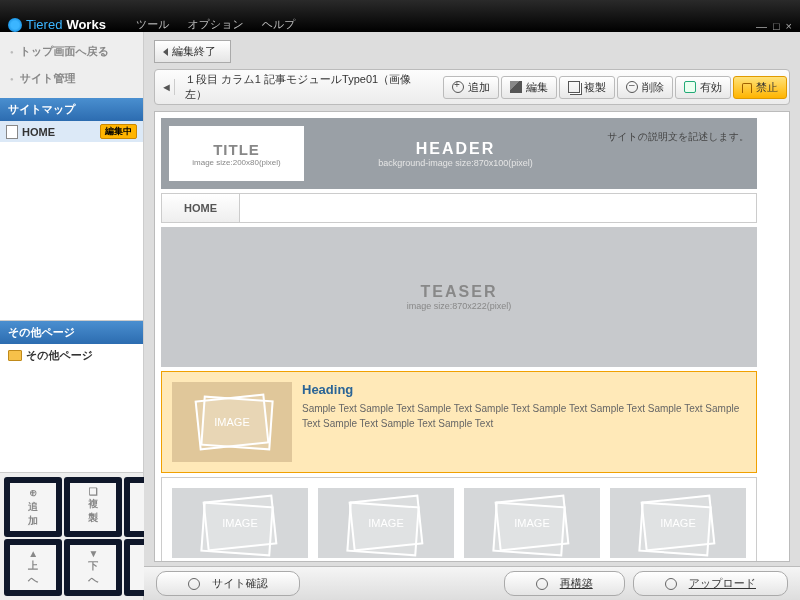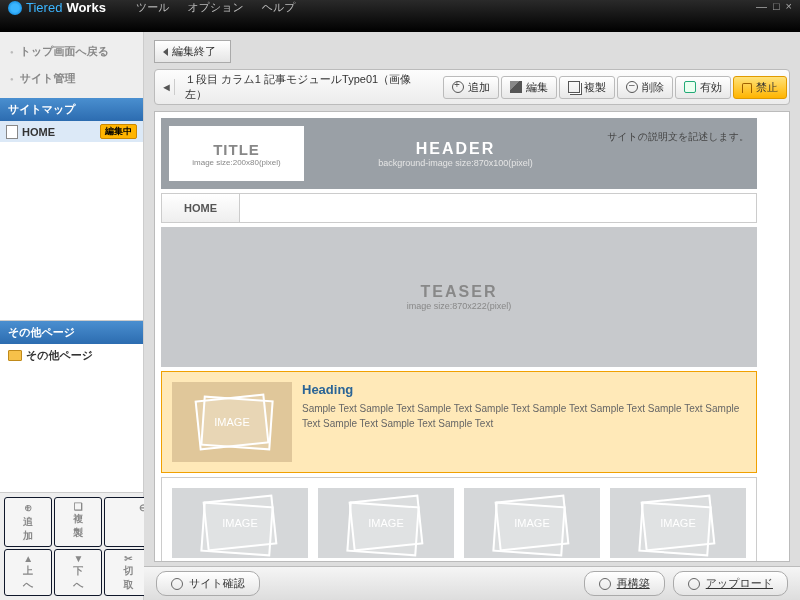--- a/index.html
+++ b/index.html
@@ -1,17 +1,17 @@
 <!DOCTYPE html>
 <html><head>
 <meta charset="utf-8">
 <style>
 * { box-sizing: border-box; margin: 0; padding: 0; font-family: "Meiryo", "Hiragino Sans", sans-serif; }
 body { width: 800px; height: 600px; overflow: hidden; background: #e8e8e8; font-size: 11px; color: #333; }
-.titlebar { height: 32px; background: linear-gradient(#2a2a2a,#000); display: flex; align-items: flex-start; padding: 0 8px; color: #ccc; }
+.titlebar { height: 32px; background: linear-gradient(#2a2a2a,#000); display: flex; align-items: flex-end; padding: 0 8px; color: #ccc; }
 .logo { display: flex; align-items: center; gap: 4px; font-size: 13px; }
 .logo .tw-icon { width: 14px; height: 14px; border-radius: 50%; background: radial-gradient(circle,#3bb5ff 40%,#0077cc 100%); display: inline-block; }
 .logo .t1 { color:#3bb5ff; }
 .logo .t2 { color:#fff; font-weight:bold; }
 .menubar { display: flex; gap: 18px; margin-left: 30px; font-size: 11px; color:#bbb; }
 .menubar span { cursor:pointer; }
 .winctrl { margin-left:auto; display:flex; gap:6px; color:#aaa; }
 .winctrl span { cursor:pointer; font-size:11px; }
 .app { display:flex; height: calc(600px - 32px); }
 .sidebar { width: 144px; background:#eee; border-right:1px solid #ccc; display:flex; flex-direction:column;font-weight:bold; }
@@ -21,21 +21,21 @@
 .sbhead { background: linear-gradient(#4a8fd0,#2c6cb0); color:#fff; padding:4px 8px; font-size:11px; }
 .sbtree { flex:0 0 200px; background:#fff; overflow:auto; border-bottom:1px solid #ccc;}
 .treeitem { display:flex; align-items:center; padding:3px 6px; gap:4px; cursor:pointer;}
 .treeitem.active { background:#dce9f7; }
 .doc-icon { width:12px; height:14px; background:#fff; border:1px solid #888; position:relative;}
 .badge { margin-left:auto; background:#ffb400; color:#000; font-size:9px; padding:0 4px; border-radius:2px; border:1px solid #cc8800;}
 .sbother { flex:1; background:#fff; overflow:auto;}
 .otheritem { display:flex; align-items:center; gap:4px; padding:4px 8px; cursor:pointer;}
 .fld-icon { width:14px; height:11px; background:#f6c14a; border:1px solid #c08a1a; border-radius:1px;}
 .sbactions { border-top:1px solid #ccc; padding:4px; display:grid; grid-template-columns:1fr 1fr 1fr; gap:2px;}
-.smbtn { background:#f5f5f5; border:1px solid #0f172a; border-radius:3px; padding:3px 18px; font-size:10px; color:#888; text-align:center; cursor:pointer;}
+.smbtn { background:#f5f5f5; border:6px solid #0f172a; border-radius:3px; padding:3px 18px; font-size:10px; color:#888; text-align:center; cursor:pointer;}
 .main { flex:1; display:flex; flex-direction:column; background:#ddd; }
 .toolbar1 { padding:8px 10px 4px; }
 .endbtn { background:linear-gradient(#fff,#e5e5e5); border:1px solid #aaa; border-radius:0; padding:3px 14px 3px 8px; font-size:11px; display:inline-flex; align-items:center; gap:4px; cursor:pointer;}
 .arrow-l { width:0;height:0;border-top:4px solid transparent;border-bottom:4px solid transparent;border-right:5px solid #555;display:inline-block;}
 .toolbar2 { margin:2px 10px 6px; background:linear-gradient(#fdfdfd,#ececec); border:1px solid #bbb; border-radius:4px; display:flex; align-items:center; padding:2px; gap:2px;}
 .bcr { display:flex; align-items:center; gap:6px; padding:0 8px; flex:1; }
 .bcrbtn { width:18px; text-align:center; color:#555; border-right:1px solid #ccc; padding:2px 4px; cursor:pointer;}
 .tbtn { background:linear-gradient(#fff,#e8e8e8); border:1px solid #bbb; border-radius:3px; padding:3px 8px; font-size:11px; display:inline-flex; align-items:center; gap:4px; cursor:pointer;}
 .tbtn.primary { background:linear-gradient(#ffe27a,#ffb400); border-color:#e09a00;}
 .ico { width:12px; height:12px; display:inline-block; }
@@ -69,21 +69,21 @@
 .imgph .stack { position:absolute; width:70px; height:50px; border:2px solid #fff; transform:rotate(-6deg); background:rgba(255,255,255,0.15);}
 .imgph .stack2 { transform:rotate(4deg); left:30px; top:16px;}
 .arttext { flex:1; }
 .arttext .h { color:#2a6496; font-weight:bold; font-size:13px; margin-bottom:4px;}
 .arttext .p { color:#666; font-size:10px; line-height:1.5;}
 .grid4 { display:flex; gap:10px; padding:10px; margin-top:4px; border:1px solid #ccc;}
 .gcell { flex:1; }
 .gcell .imgph { width:100%; background:#d5d7d9; height:70px;}
 .bottombar { height:34px; background:linear-gradient(#f5f5f5,#ddd); border-top:1px solid #bbb; display:flex; align-items:center; padding:0 12px; gap:8px;}
 .bottombar .rt { margin-left:auto; display:flex; gap:8px;text-decoration:underline;}
-.bbtn { background:linear-gradient(#fff,#e5e5e5); border:1px solid #aaa; border-radius:10px; padding:4px 14px; font-size:11px; display:inline-flex; align-items:center; gap:6px; cursor:pointer;}
+.bbtn { background:linear-gradient(#fff,#e5e5e5); border:1px solid #aaa; border-radius:10px; padding:4px 31px; font-size:11px; display:inline-flex; align-items:center; gap:12px; cursor:pointer;}
 .circ { width:12px; height:12px; border:1px solid #666; border-radius:50%; display:inline-block; position:relative;}
 </style>
 </head>
 <body>
 
 <div class="titlebar">
   <div class="logo">
     <span class="tw-icon"></span>
     <span class="t1">Tiered</span>
       <span class="t2">Works</span>

